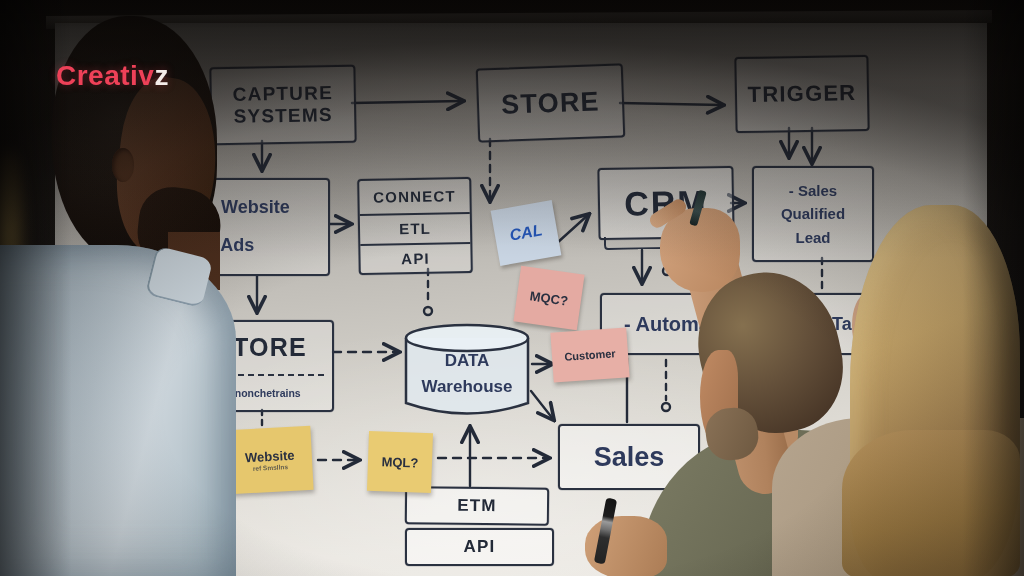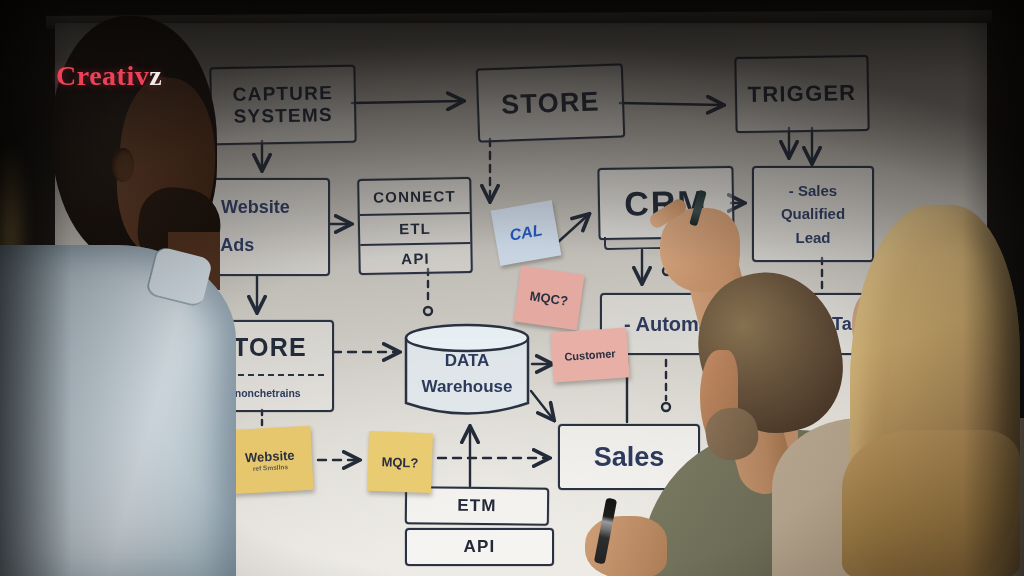--- a/index.html
+++ b/index.html
@@ -31,21 +31,21 @@
   
   .p{z-index:5;}
   .pw{z-index:6;}
   .overlay{left:0;top:0;width:1024px;height:576px;z-index:8;pointer-events:none;
     background:
       linear-gradient(90deg,rgba(0,0,0,0.55),transparent 7%),
       linear-gradient(270deg,rgba(0,0,0,0.5),transparent 6%),
       linear-gradient(180deg,rgba(8,6,5,0.9) 0%,rgba(10,8,6,0.55) 5%,rgba(18,14,11,0.32) 14%,rgba(20,16,12,0.12) 30%,transparent 45%),
       radial-gradient(ellipse 75% 65% at 50% 72%,transparent 45%,rgba(14,11,9,0.28) 82%,rgba(8,6,5,0.55) 100%);}
   .logo{left:56px;top:60px;z-index:9;font-size:28px;font-weight:700;letter-spacing:0.5px;
-        text-shadow:0 0 8px rgba(238,65,88,0.35);font-family:Liberation Serif, serif;}
+        text-shadow:0 0 8px rgba(238,65,88,0.35);}
   .logo .accent{color:#f4ece9;}
 </style>
 </head>
 <body>
 
 <div class="stage">
 
   <div class="abs frame-top"></div>
   <div class="abs board"></div>
   <div class="abs board-glow"></div>

